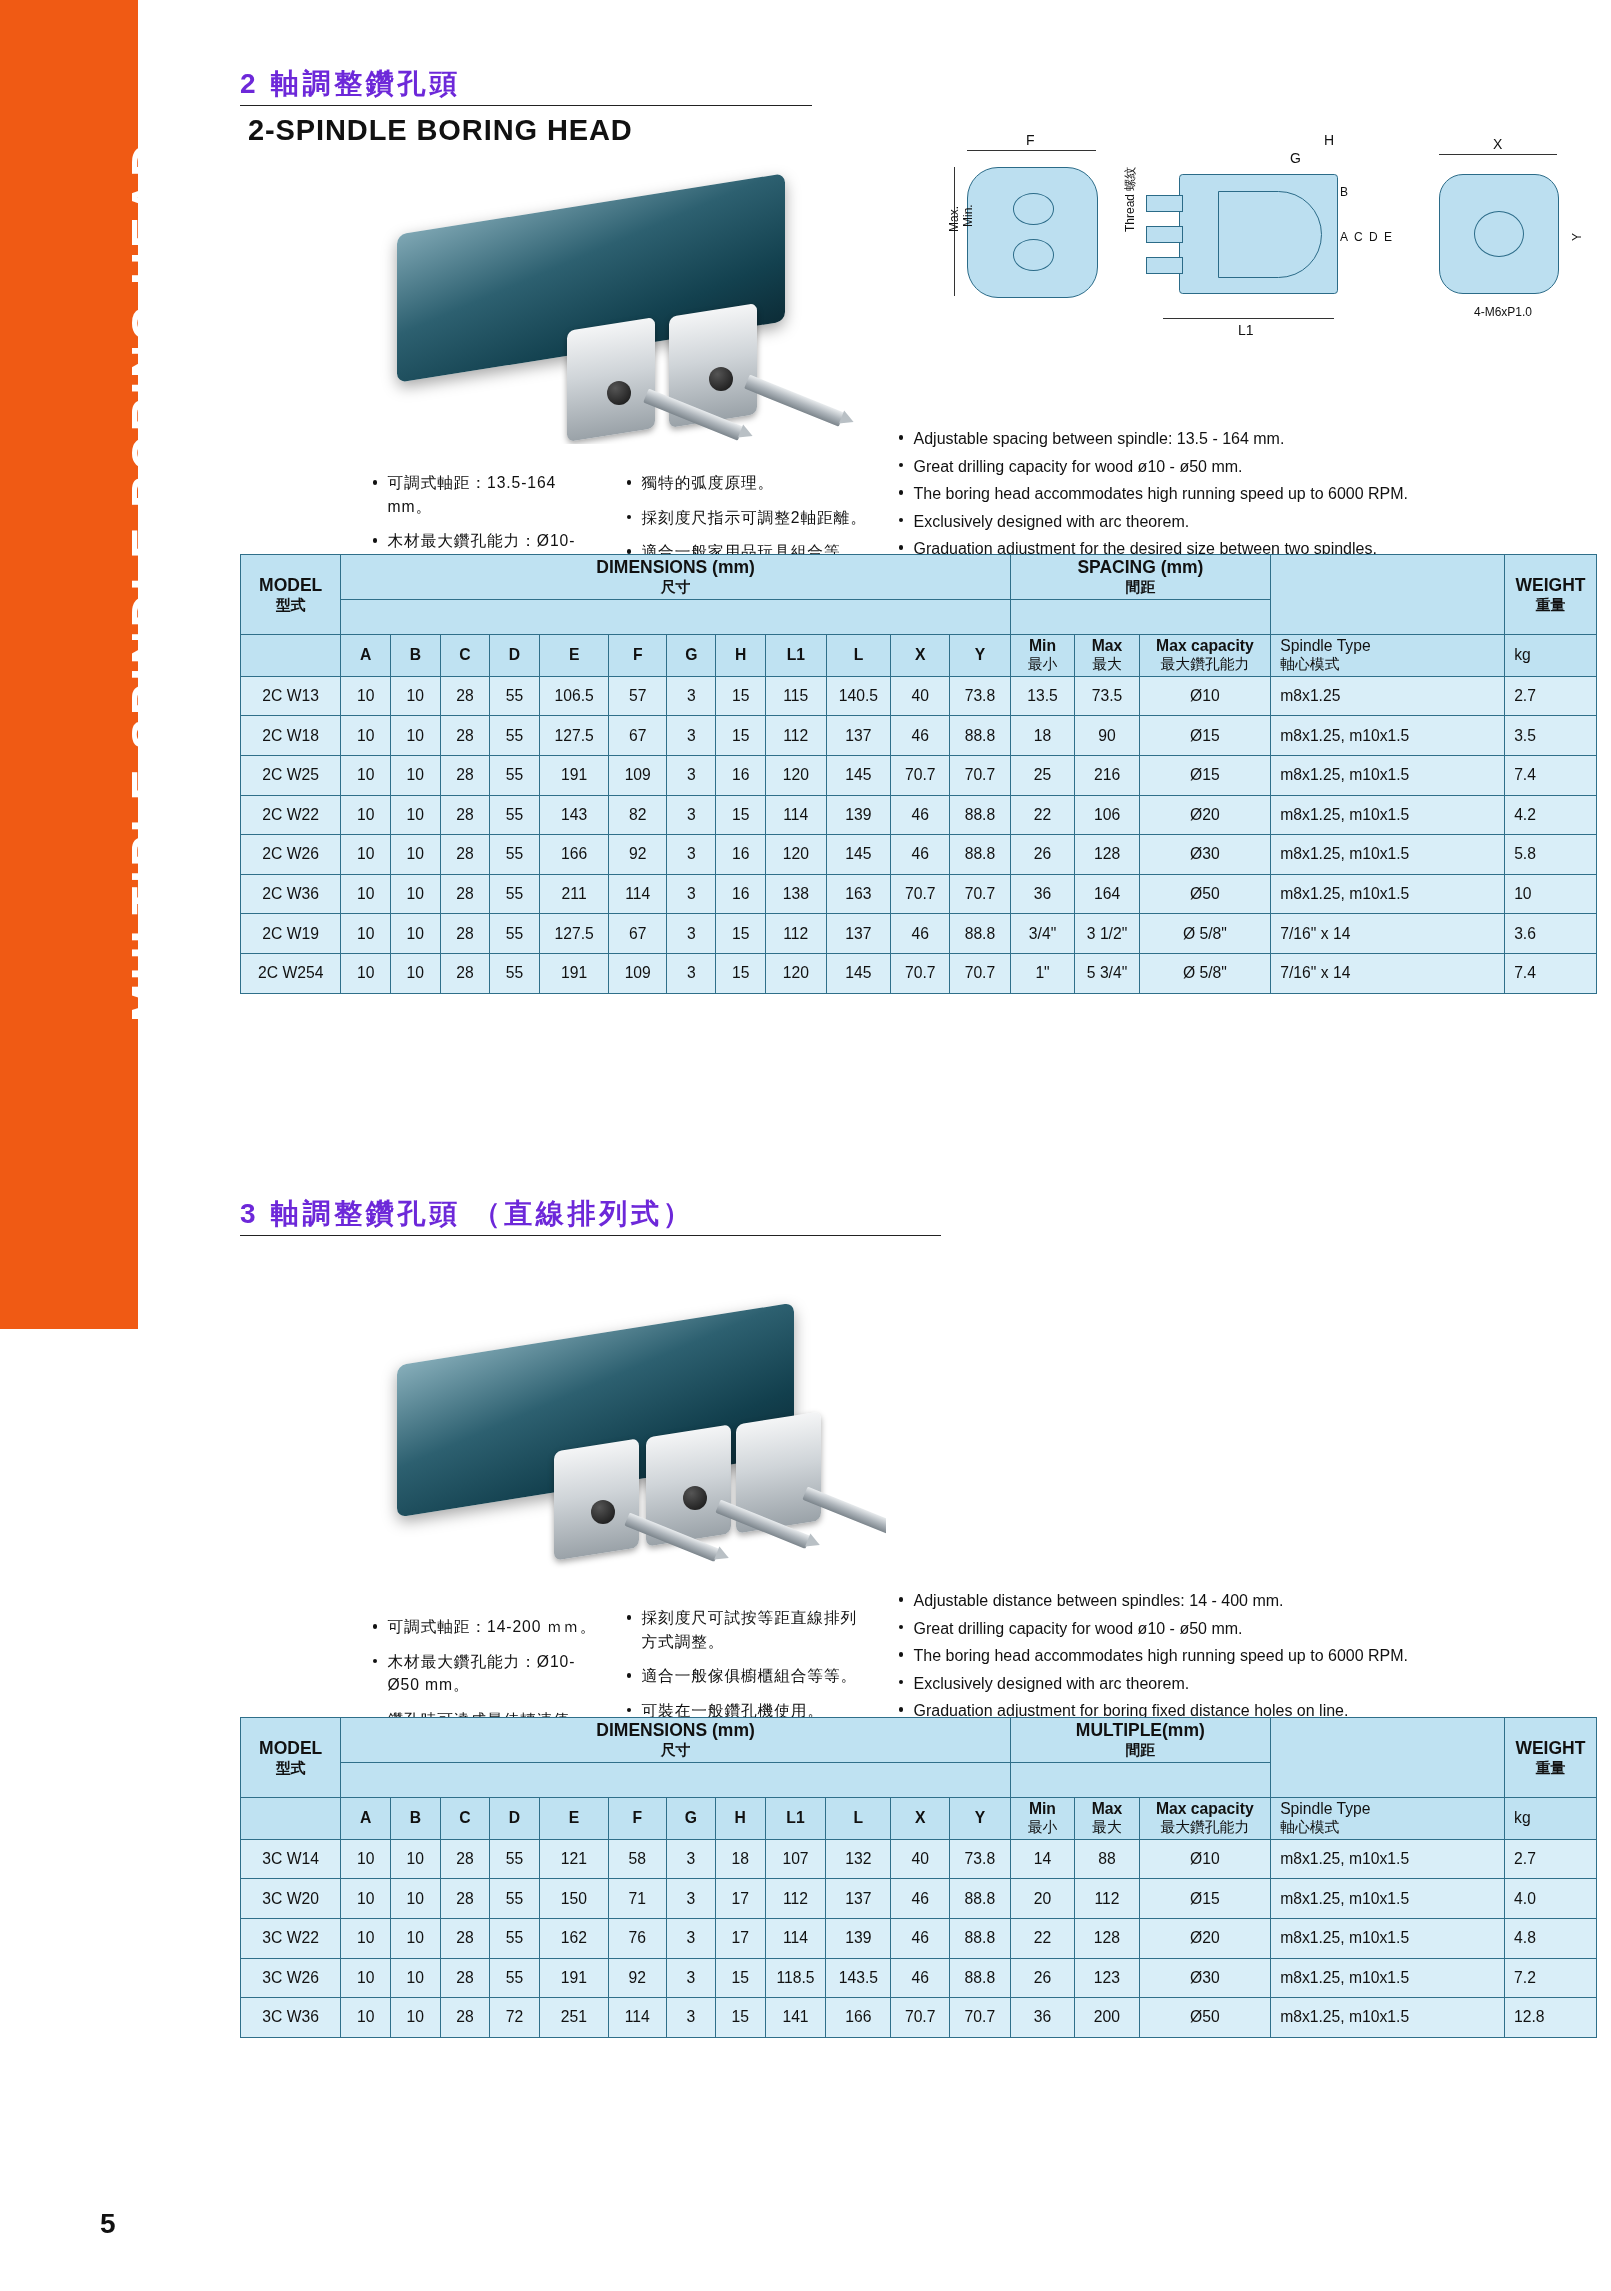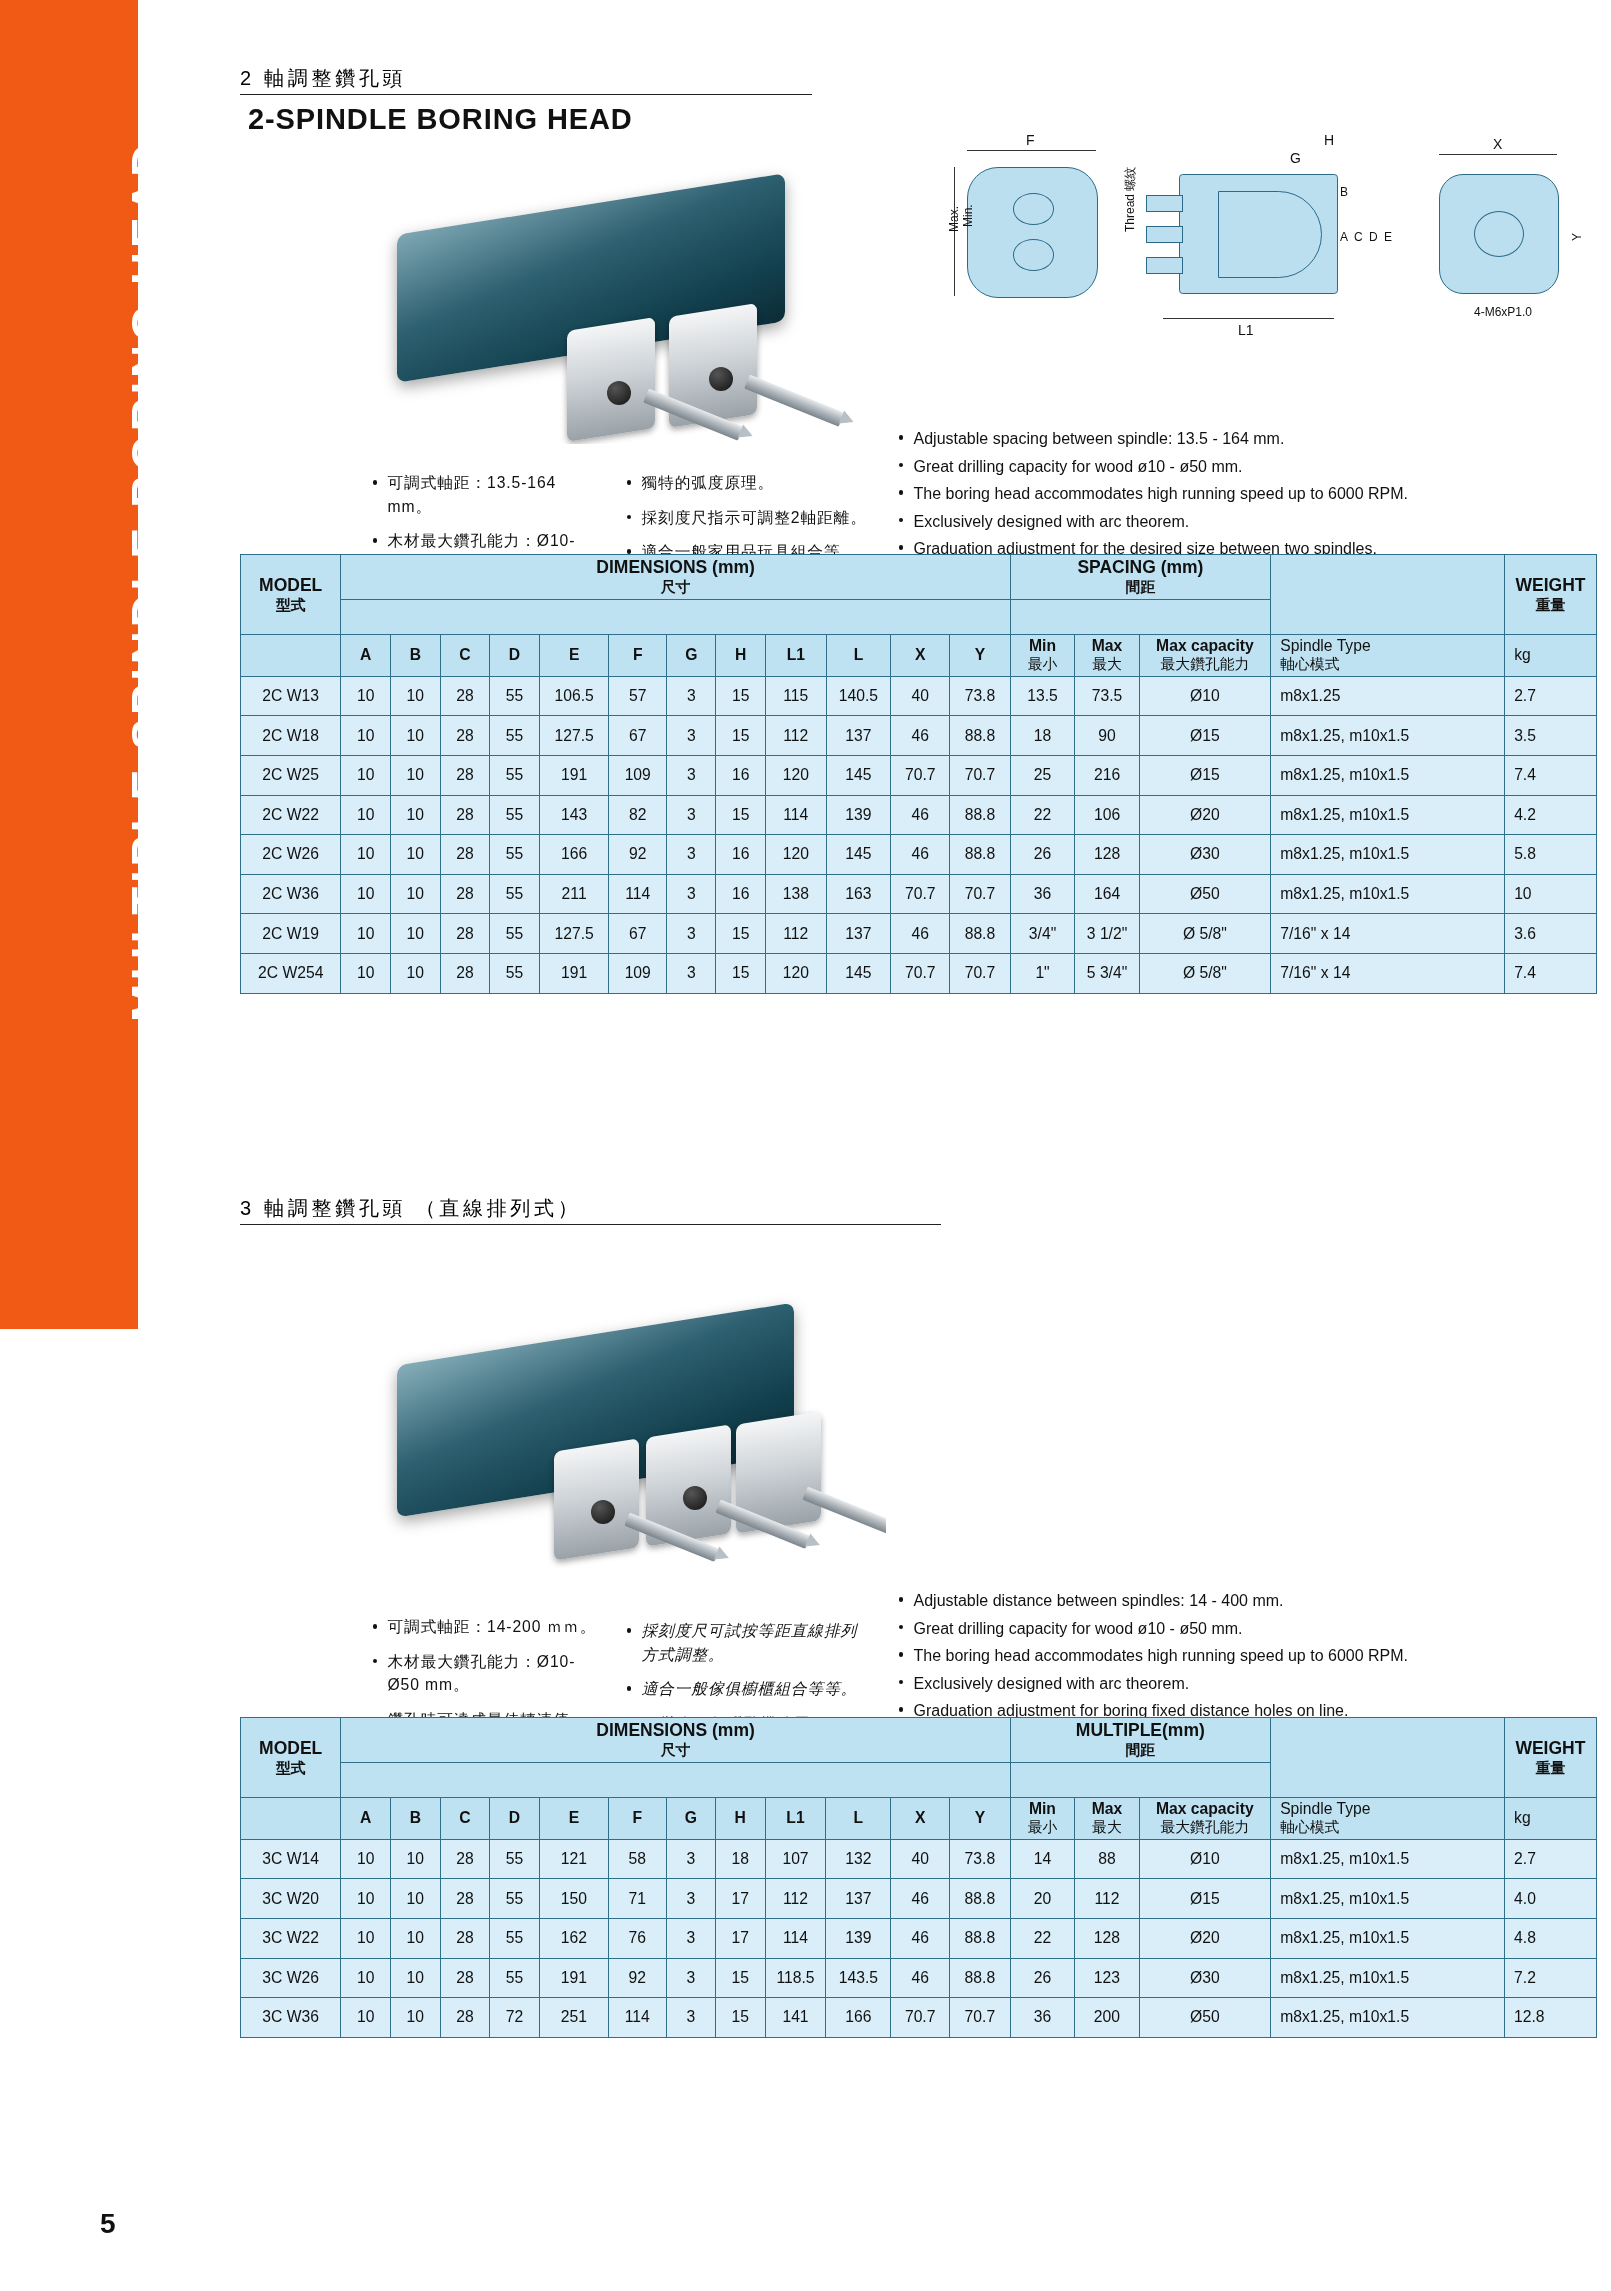--- a/index.html
+++ b/index.html
@@ -34,21 +34,21 @@
     font-size:28px;font-weight:bold;color:#111;
   }
   
   .content{position:absolute;left:138px;top:0;width:1473px;height:2292px;}
 
   .section{position:absolute;left:102px;width:1357px;}
   .sec1{top:65px;}
   .sec2{top:1195px;}
 
   .title-cn{
-    font-size:20px;font-weight:normal;letter-spacing:3.7px;color:#000000;
+    font-size:28px;font-weight:bold;letter-spacing:3.7px;color:#6d28d9;
     margin:0 0 1.8px 0;
   }
   .title-en{
     font-size:29px;font-weight:bold;letter-spacing:0.9px;color:#111;
     margin:8px;padding-bottom:3.7px;
   }
   .title-rule{
     border-bottom:1.8px solid #222;width:572px;margin-top:-28px;margin-bottom:3.7px;
   }
 
@@ -466,21 +466,21 @@
       <div class="bit" style="left:349px;top:216px;width:97px;height:14px;transform:rotate(22deg);"></div>
       <div class="bit" style="left:436px;top:203px;width:97px;height:14px;transform:rotate(22deg);"></div>
     </div>
 
     <div class="bullets cn" style="left:129px;top:420px;width:231px;">
       <div class="b">可調式軸距：14-200 ｍｍ。</div>
       <div class="b">木材最大鑽孔能力：Ø10-Ø50 mm。</div>
       <div class="b">鑽孔時可達成最佳轉速值 6000 RPM。</div>
       <div class="b">獨特的弧度原理。</div>
     </div>
-    <div class="bullets cn" style="left:383px;top:424px;width:245px;font-style:italic;">
+    <div class="bullets cn" style="left:383px;top:411px;width:245px;">
       <div class="b">採刻度尺可試按等距直線排列方式調整。</div>
       <div class="b">適合一般傢俱櫥櫃組合等等。</div>
       <div class="b">可裝在一般鑽孔機使用。</div>
     </div>
     <div class="bullets en-list" style="left:655px;top:392px;width:701px;">
       <div class="b">Adjustable distance between spindles: 14 - 400 mm.</div>
       <div class="b">Great drilling capacity for wood ø10 - ø50 mm.</div>
       <div class="b">The boring head accommodates high running speed up to 6000 RPM.</div>
       <div class="b">Exclusively designed with arc theorem.</div>
       <div class="b">Graduation adjustment for boring fixed distance holes on line.</div>

